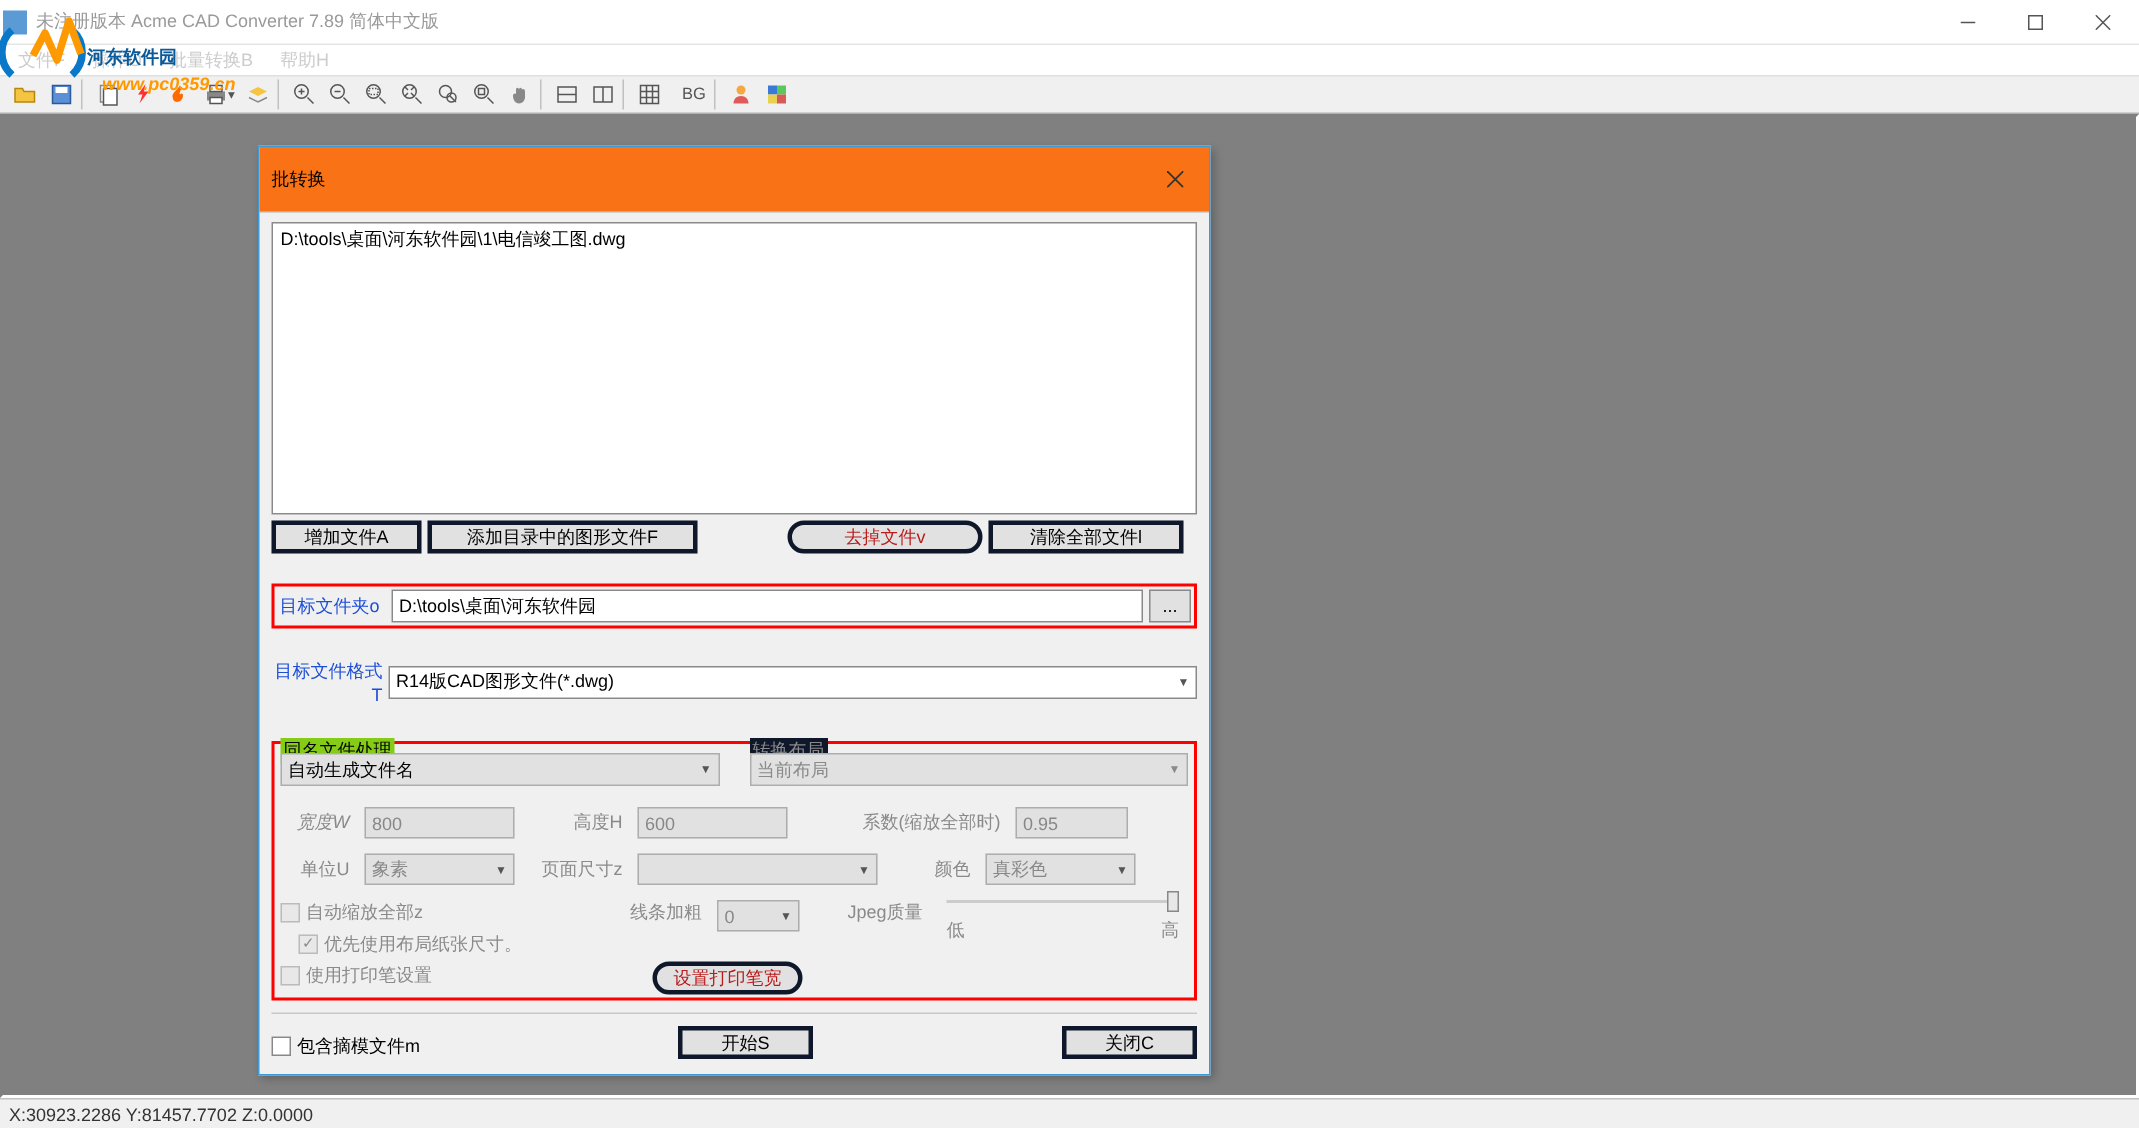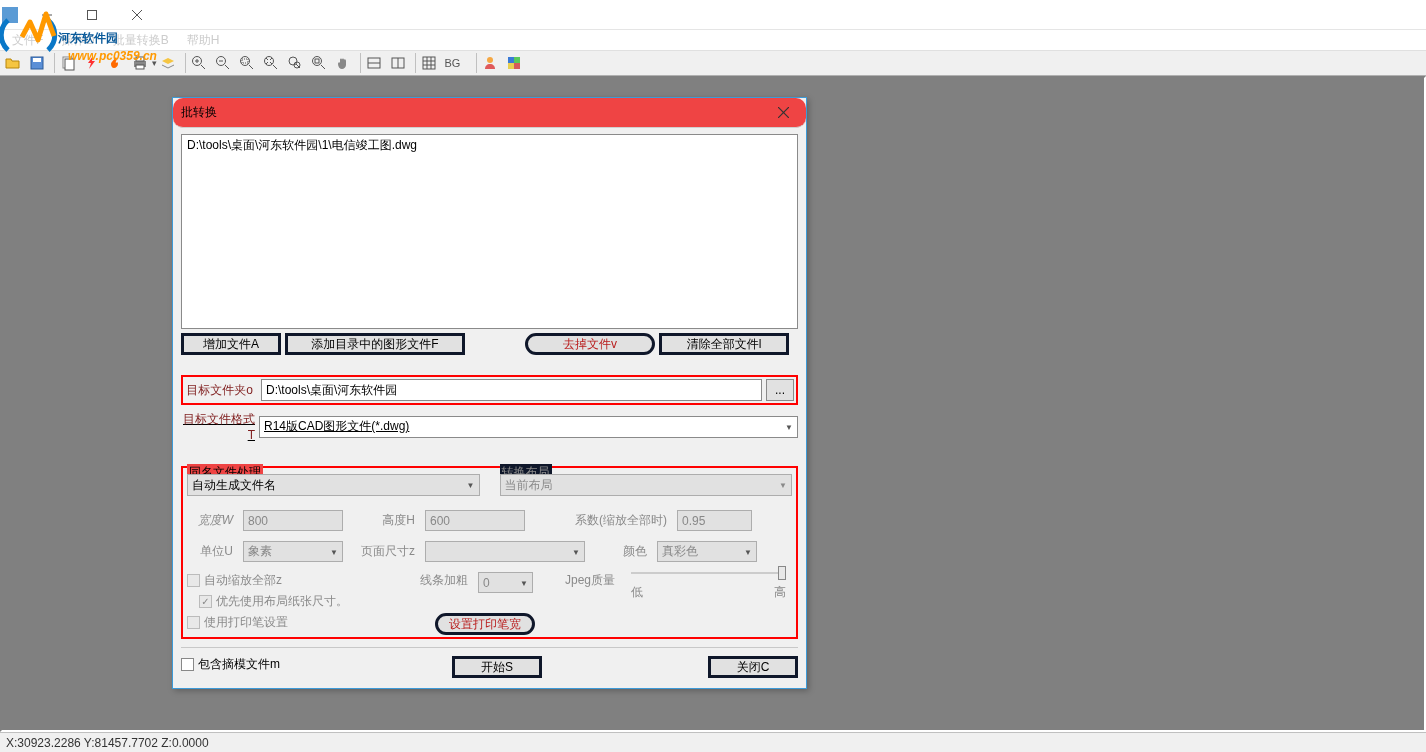--- a/index.html
+++ b/index.html
@@ -9,40 +9,40 @@
   .title-icon { width: 16px; height: 16px; background: #5b9bd5; margin-right: 6px; }
   .title-text { color: #9a9a9a; flex: 1; }
   .win-buttons { display: flex; }
   .win-btn { width: 45px; height: 29px; display: flex; align-items: center; justify-content: center; color: #555; }
   .win-btn svg { width: 10px; height: 10px; }
 
   .menubar { height: 20px; display: flex; align-items: center; padding: 0 4px; gap: 2px; color: #cccccc; }
   .menubar span { padding: 2px 8px; }
 
   .toolbar { height: 26px; background: #f0f0f0; border-top: 1px solid #e0e0e0; border-bottom: 1px solid #b0b0b0; display: flex; align-items: center; padding: 0 4px; gap: 2px; }
-  .tb-btn { width: 22px; height: 16px; display:flex; align-items:center; justify-content:flex-start; border: 1px solid transparent; }
+  .tb-btn { width: 22px; height: 16px; display:flex; align-items:center; justify-content:flex-end; border: 1px solid transparent; }
   .tb-sep { width: 1px; height: 20px; background: #c0c0c0; margin: 0 2px; }
 
   .client-area { position: absolute; top: 76px; left: 0; right: 0; bottom: 20px; background: #808080; border: 2px solid #ffffff; border-top:2px solid #808080; border-left:2px solid #808080; }
 
   .dialog { position: absolute; left: 172px; top: 97px; width: 635px; background: #f0f0f0; border: 1px solid #3c9ad8; box-shadow: 2px 2px 6px rgba(0,0,0,.25); z-index: 10; }
-  .dlg-title { height: 30px; background: #ef4444; display: flex; align-items: center; padding: 0 8px; border-bottom: 1px solid #d0d0d0; border-radius: 10px; }
+  .dlg-title { height: 44px; background: #f97316; display: flex; align-items: center; padding: 0 8px; border-bottom: 1px solid #d0d0d0; }
   .dlg-title-text { flex:1; }
   .dlg-close { width: 30px; display:flex; align-items:center; justify-content:center; color:#333; }
   .dlg-body { padding: 6px 8px 10px; }
 
   .file-list { width: 100%; height: 195px; background:#ffffff; border:1px solid #8a8a8a; padding:3px 5px; overflow:auto; }
   .file-item { color:#000; line-height:14px; }
 
   .btn-row { display:flex; margin-top:4px; gap:4px; }
   .btn { height:22px; border:3px solid #0f172a; background:#e1e1e1; display:flex; align-items:center; justify-content:center; padding:0 8px; }
   .btn.disabled { color:#b91c1c;border-radius:11px; }
 
   .field-row { display:flex; align-items:center; margin-top:8px; }
-  .lbl { text-align:right; padding-right:4px; color:#7f1d1d; }
+  .lbl { text-align:right; padding-right:4px; color:#1d4ed8; }
   .input { height:22px; border:1px solid #8a8a8a; background:#ffffff; padding:0 4px; display:flex; align-items:center; }
   .select { height:22px; border:1px solid #adadad; background:#e1e1e1; display:flex; align-items:center; padding:0 4px; position:relative; }
   .select.white{ background:#ffffff; border:1px solid #8a8a8a;}
   .select-arrow { position:absolute; right:4px; top:50%; transform:translateY(-50%); color:#555; font-size:8px; }
   .browse { width:28px; height:22px; border:1px solid #8a8a8a; background:#e1e1e1; display:flex; align-items:center; justify-content:center; }
 
   .redbox { border:2px solid #ff0000; padding:2px; }
   .redbox-row1 { display:flex; align-items:center; gap:4px; }
   .redbox-area2 { margin-top:24px; padding:6px 4px 2px; position:relative; }
 
@@ -77,20 +77,21 @@
       <path d="M48 48 A20 20 0 0 0 48 18"></path>
     </g>
     <path d="M22 35 L30 20 L38 38 L46 12 L54 34" fill="none" stroke="#ff9900" stroke-width="5" stroke-linejoin="round"></path>
     <text x="58" y="40" font-size="26" font-weight="bold" fill="#0a5a9a" font-family="SimHei">河东软件园</text>
     <text x="68" y="58" font-size="14" fill="#ff9900" font-style="italic" font-weight="bold">www.pc0359.cn</text>
   </svg>
 </div>
 
 <div class="titlebar">
   <div class="title-icon"></div>
+  <span class="title-text">未注册版本 Acme CAD Converter 7.89 简体中文版</span>
   <div class="win-buttons">
     <div class="win-btn">
         <svg viewBox="0 0 10 10">
           <line x1="0" y1="5" x2="10" y2="5" stroke="#555"></line>
         </svg>
       </div>
     <div class="win-btn">
         <svg viewBox="0 0 10 10">
           <rect x="0.5" y="0.5" width="9" height="9" fill="none" stroke="#555"></rect>
         </svg>
@@ -272,33 +273,33 @@
     </div>
 
     <div class="redbox" style="margin-top:20px;">
       <div class="redbox-row1">
         <div class="lbl" style="width:72px;">目标文件夹o</div>
         <div class="input" style="flex:1;">D:\tools\桌面\河东软件园</div>
         <div class="browse">...</div>
       </div>
     </div>
 
-    <div class="field-row" style="margin-top:6px;text-decoration:underline;">
+    <div class="field-row" style="margin-top:20px;">
       <div class="lbl" style="width:78px;">目标文件格式T</div>
       <div class="select white" style="flex:1;">
         <span>R14版CAD图形文件(*.dwg)</span>
         <span class="select-arrow">▼</span>
       </div>
     </div>
 
     <div class="redbox redbox-area2">
 
       <div style="display:flex; gap:20px;">
         <fieldset class="group" style="flex:1; border:none; padding:0;">
-          <div style="position:absolute; top:-10px; left:0; background:#ef4444; padding:0 2px;">同名文件处理</div>
+          <div style="position:absolute; top:-10px; left:0; background:#84cc16; padding:0 2px;">同名文件处理</div>
           <div class="select" style="width:100%;">
             <span>自动生成文件名</span>
             <span class="select-arrow">▼</span>
           </div>
         </fieldset>
         <fieldset class="group" style="flex:1; border:none; padding:0;">
           <div class="gray" style="position:absolute; top:-10px; left:0; background:#0f172a; padding:0 2px;">转换布局</div>
           <div class="select" style="width:100%;">
             <span class="gray">当前布局</span>
             <span class="select-arrow gray">▼</span>
@@ -367,21 +368,21 @@
             </div>
           </div>
           <div class="btn disabled" style="width:100px; margin-top:12px; margin-left:18px;">设置打印笔宽</div>
         </div>
       </div>
 
     </div>
 
     <hr class="hr">
 
-    <div style="display:flex; align-items:flex-start;gap:48px;">
+    <div style="display:flex; align-items:flex-end;gap:48px;">
       <div class="chk-row" style="flex:1;">
         <span class="chk"></span>
         <span>包含摘模文件m</span>
       </div>
       <div class="btn" style="width:90px;">开始S</div>
       <div style="width:70px;"></div>
       <div class="btn" style="width:90px;">关闭C</div>
     </div>
 
   </div>

